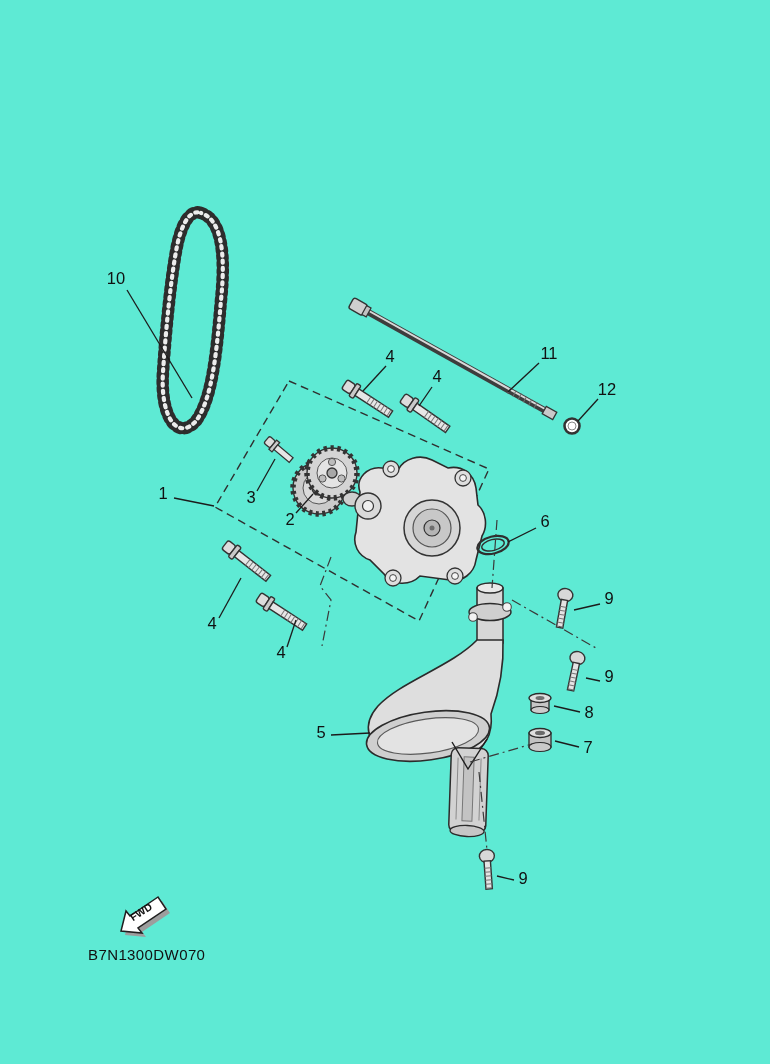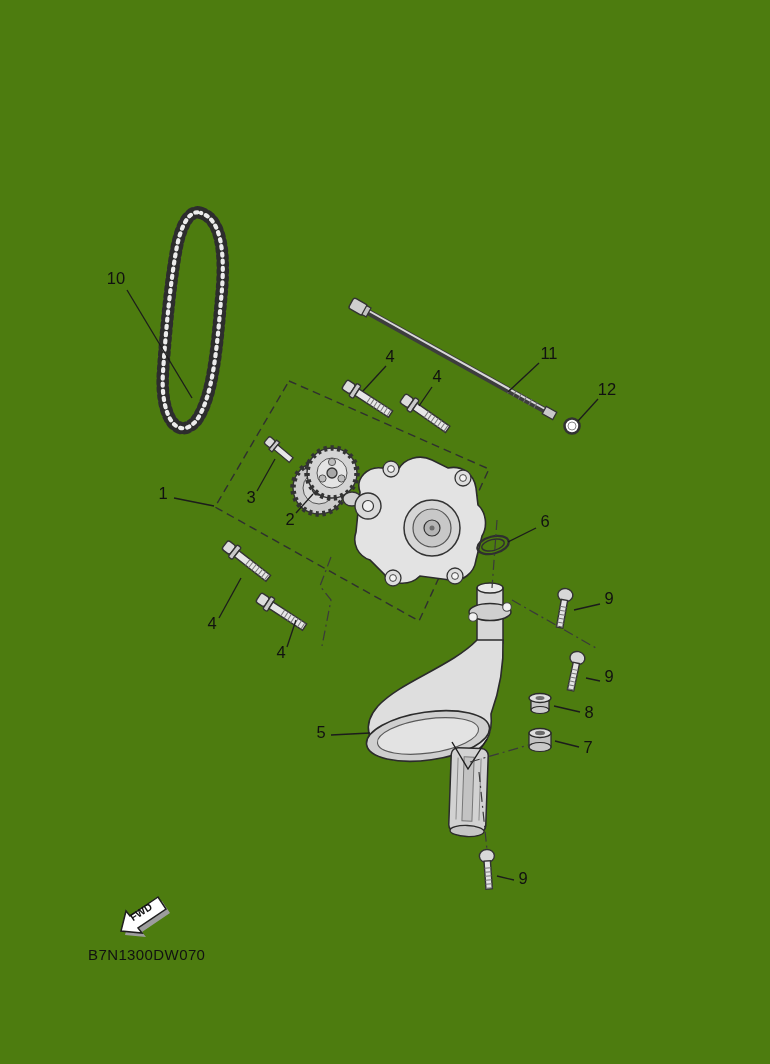--- a/index.html
+++ b/index.html
@@ -1,16 +1,16 @@
 <!DOCTYPE html>
 <html><head>
 <meta charset="utf-8">
 <style>
   html,body{margin:0;padding:0;background:#fff;}
-  .page{position:relative;width:770px;height:1064px;background:#4d7c0f;overflow:hidden;text-decoration:underline;}
+  .page{position:relative;width:770px;height:1064px;background:#5eead4;overflow:hidden;text-decoration:underline;}
   svg{display:block;}
   .callout{font:16.5px "Liberation Sans", sans-serif;fill:#111;}
   .code-text{font:15px "Liberation Sans", sans-serif;fill:#111;letter-spacing:.4px;}
   .fwd-text{font:bold 10.5px "Liberation Sans", sans-serif;fill:#111;}
   .leader{stroke:#1c1c1c;stroke-width:1.3;fill:none;}
   .cline{stroke:#3a3a3a;stroke-width:1.2;fill:none;stroke-dasharray:10 4 2 4;}
 </style>
 </head>
 <body>
 

